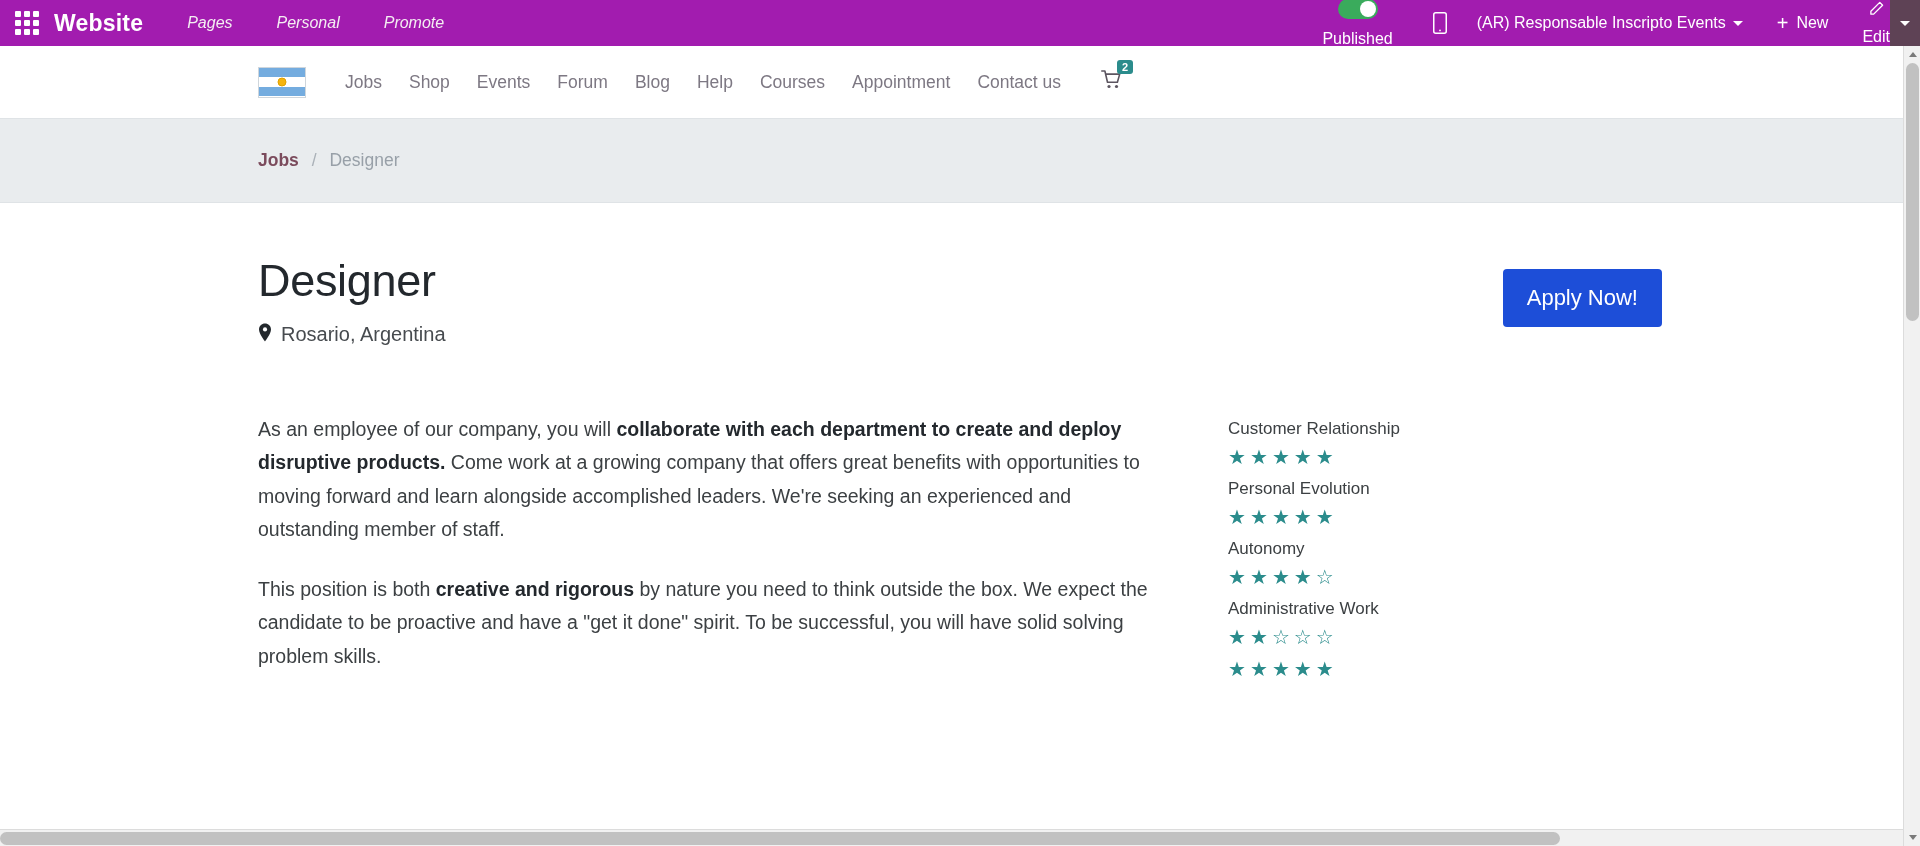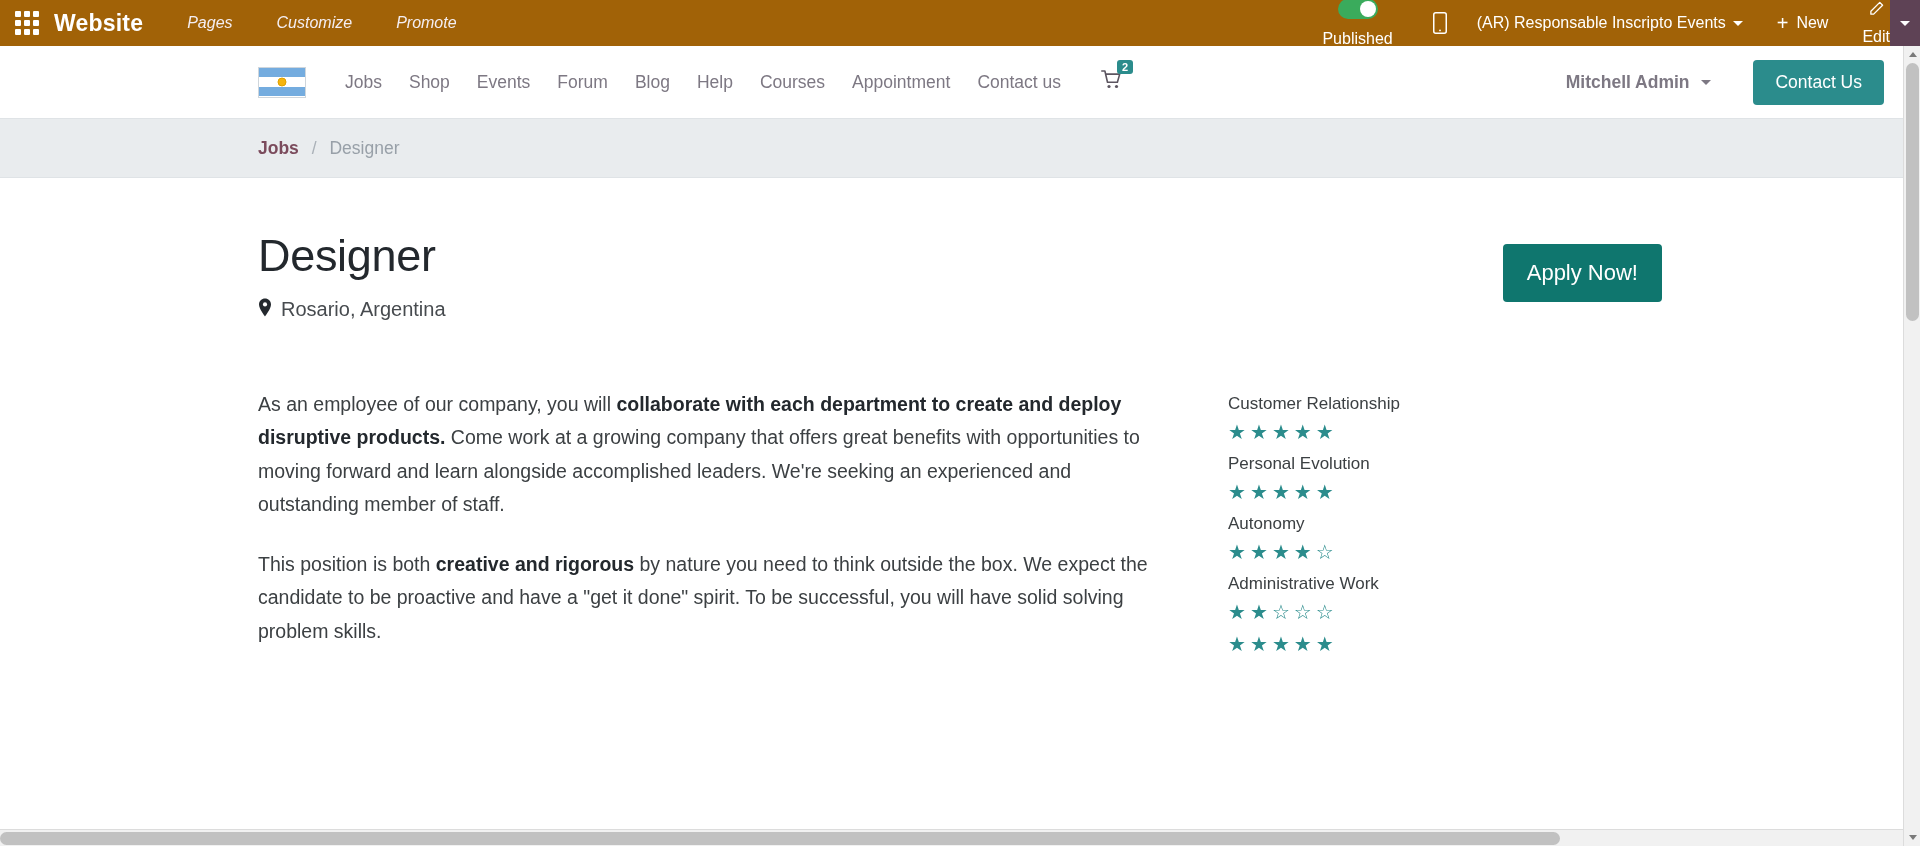--- a/index.html
+++ b/index.html
@@ -6,21 +6,21 @@
   html, body {
     width: 1920px; height: 846px;
     font-family: "Liberation Sans", sans-serif;
     background: #ffffff;
     overflow: hidden;
   }
 
   
   .o-topbar {
     height: 46px;
-    background: #a16207;
+    background: #a21caf;
     display: flex;
     align-items: center;
     color: #ffffff;
     font-size: 16px;
     position: relative;
   }
   .o-apps {
     width: 54px; height: 46px;
     display: flex; align-items: center; justify-content: center;
     cursor: pointer;
@@ -96,37 +96,37 @@
     color: #7d7883; font-size: 17.5px; font-weight: bold; margin-right: 42px; cursor: pointer;
   }
   .user-menu .caret { border-top-color: #7d7883; }
   .btn-contact {
     background: #2b8c8c; color: #fff; font-size: 17.5px; padding: 12px 22px;
     border-radius: 4px; cursor: pointer; white-space: nowrap;
   }
 
   .breadcrumb-bar {
     background: #e9ecee; border-top: 1px solid #dfe3e6; border-bottom: 1px solid #dfe3e6;
-    height: 60px; display: flex; align-items: center;
+    height: 85px; display: flex; align-items: center;
   }
   .breadcrumb { margin-left: 258px; font-size: 17.5px; color: #98a0a8; }
   .breadcrumb .bc-link { color: #7b4b5c; font-weight: bold; text-decoration: none; cursor: pointer; }
   .breadcrumb .sep { margin: 0 8px; color: #aab1b8; }
 
   .content { padding: 0 258px; position: relative; }
   .hero { display: flex; align-items: flex-start; padding-top: 52px; }
   .hero-left { flex: 1; }
   .job-title {
     font-size: 45px; color: #23282d; font-weight: normal; line-height: 1.15; letter-spacing: -0.3px;
   }
   .job-location {
     margin-top: 16px; font-size: 20px; color: #474b4f; display: flex; align-items: center; gap: 9px;
   }
   .btn-apply {
-    background: #0f766e; color: #fff; font-size: 22px; padding: 16px 24px;
+    background: #1d4ed8; color: #fff; font-size: 22px; padding: 16px 24px;
     border-radius: 4px; cursor: pointer; margin-top: 14px; white-space: nowrap;
   }
 
   .body-row { display: flex; margin-top: 66px; gap: 60px; }
   .body-col { width: 910px; }
   .body-col p {
     font-size: 19.5px; line-height: 1.72; color: #3c4043; margin-bottom: 26px;
   }
   .body-col b { font-weight: bold; color: #23282d; }
 
@@ -173,21 +173,21 @@
         <i></i>
         <i></i>
         <i></i>
         <i></i>
         <i></i>
     </span>
   </div>
   <div class="o-brand">Website</div>
   <div class="o-menu">
     <span>Pages</span>
-    <span>Customize</span>
+    <span>Personal</span>
     <span>Promote</span>
   </div>
 
   <div class="o-right">
     <div class="pub-toggle">
       <span class="switch"></span>
       <span class="pub-label">Published</span>
     </div>
 
     <div class="mobile-icon">
@@ -248,27 +248,20 @@
       <span>
         <svg width="22" height="20" viewBox="0 0 22 20" fill="none" xmlns="http://www.w3.org/2000/svg">
           <path d="M0.8 1h3.1l2.6 11.2h9.9l2.3-8.1H5.6" stroke="#5c5560" stroke-width="1.6" stroke-linecap="round" stroke-linejoin="round"></path>
           <circle cx="8" cy="16.5" r="1.6" fill="#5c5560"></circle>
           <circle cx="15.5" cy="16.5" r="1.6" fill="#5c5560"></circle>
         </svg>
       </span>
       <span class="cart-badge">2</span>
     </div>
 
-    <div class="nav-right">
-      <div class="user-menu">
-        <span>Mitchell Admin</span>
-        <span class="caret"></span>
-      </div>
-      <div class="btn-contact">Contact Us</div>
-    </div>
   </div>
 
   <div class="breadcrumb-bar">
     <div class="breadcrumb">
       <a class="bc-link">Jobs</a>
       <span class="sep">/</span>
       <span>Designer</span>
     </div>
   </div>
 

